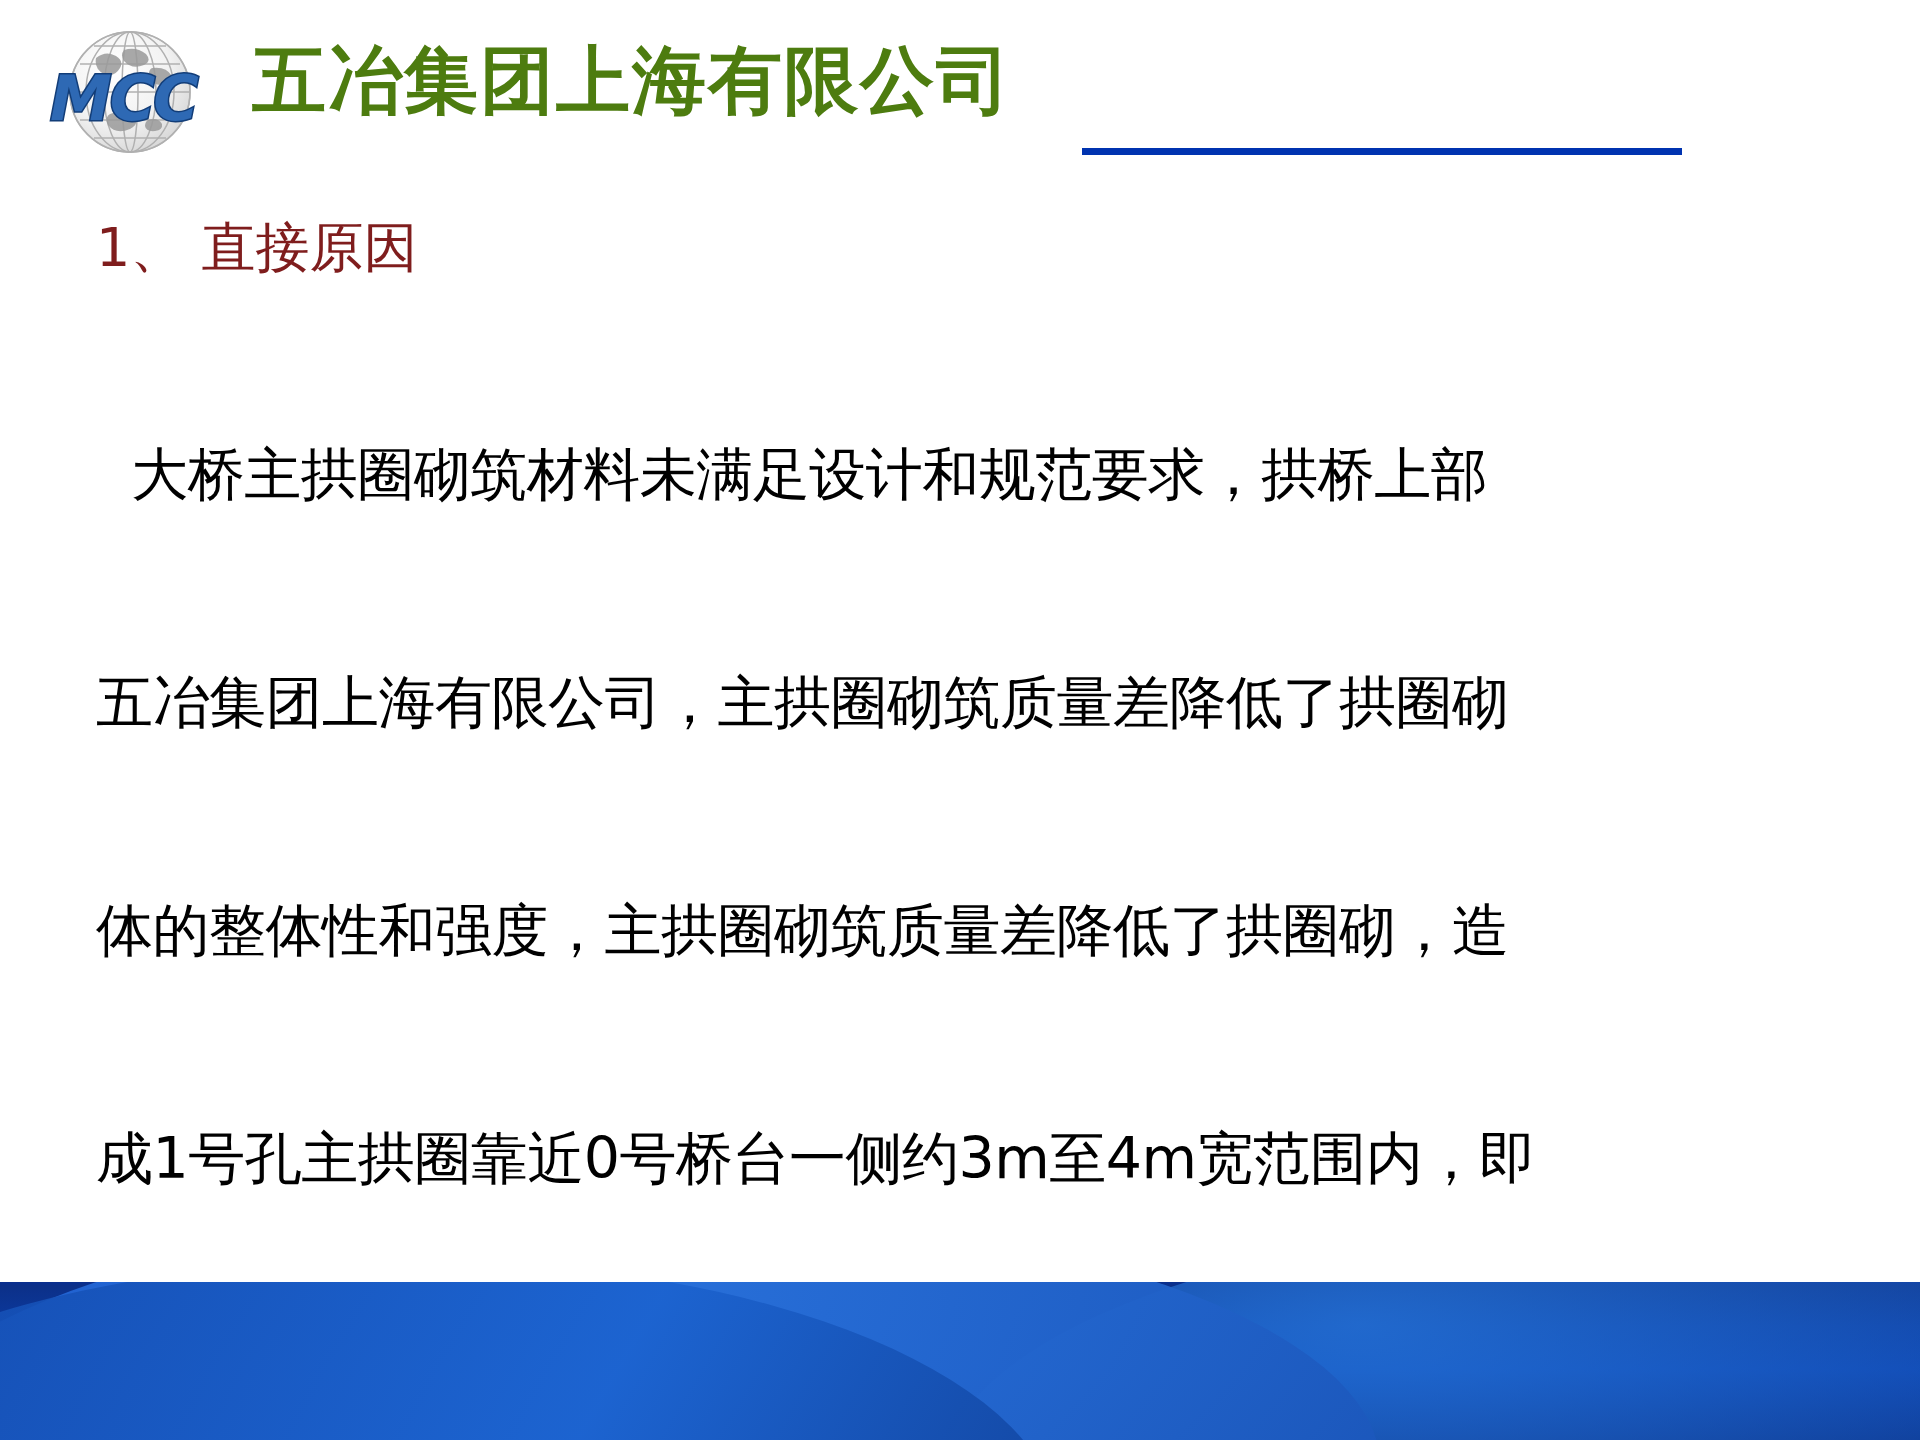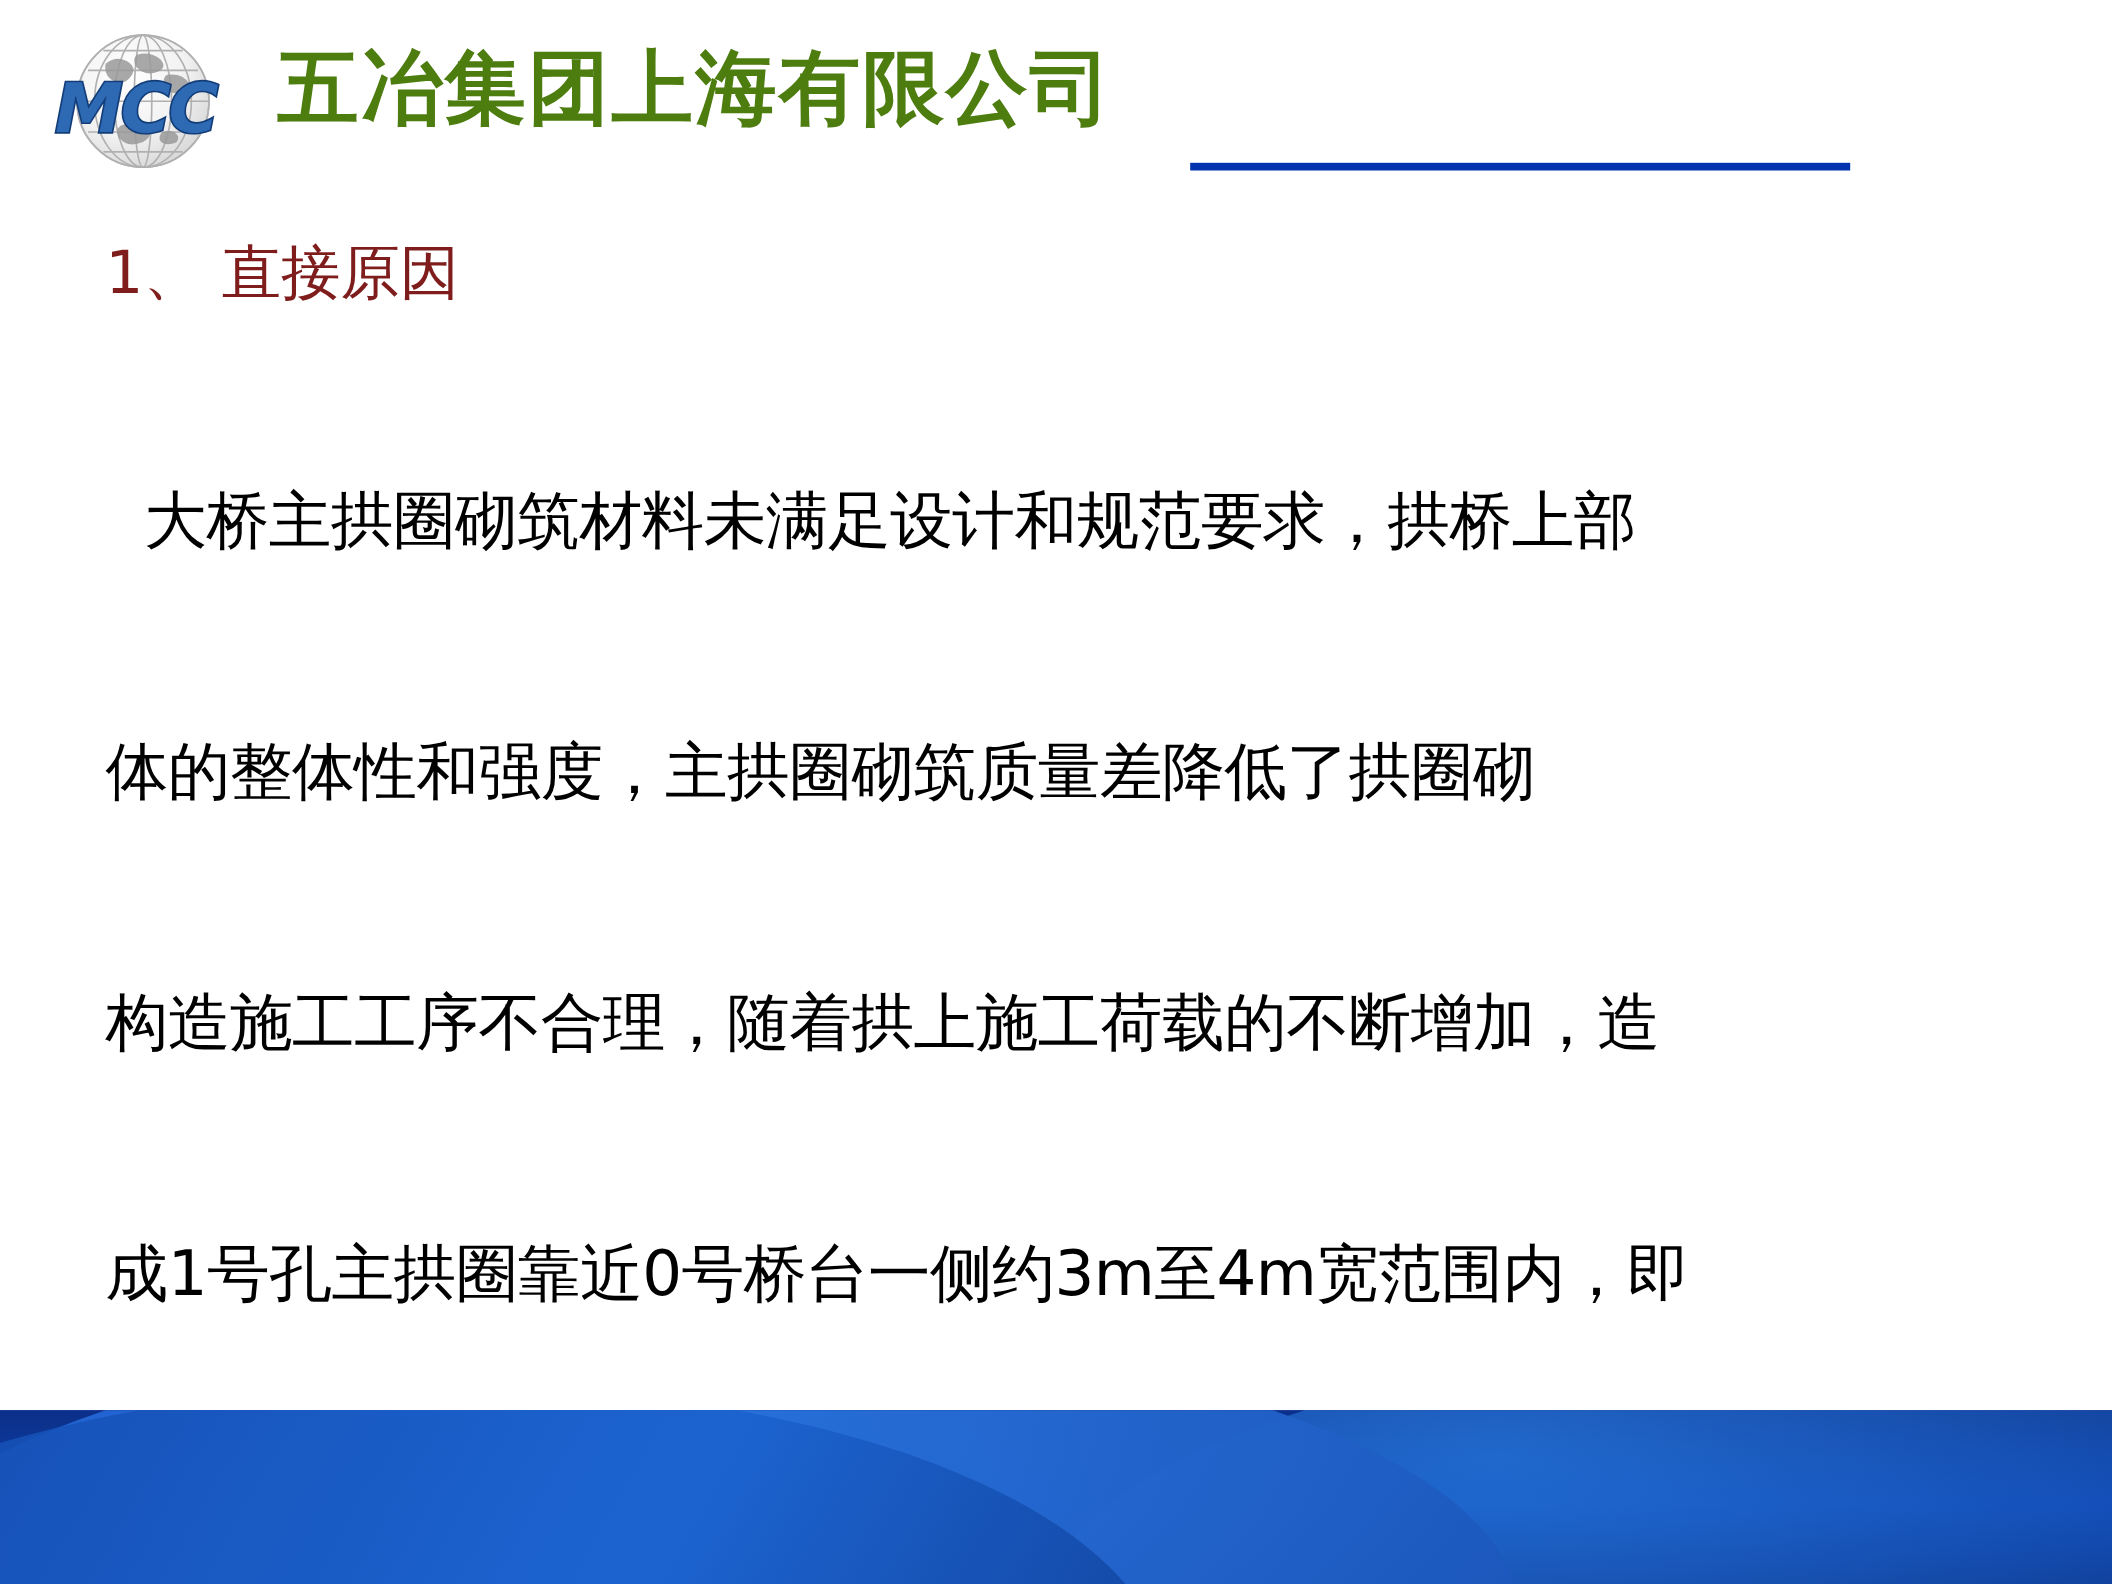--- a/index.html
+++ b/index.html
@@ -228,22 +228,22 @@
     <div class="company-name">五冶集团上海有限公司</div>
     <div class="header-rule"></div>
   </div>
 
   <div class="content">
 
     <div class="section-heading">1、 直接原因</div>
 
     <div class="para">
       <span class="pline">  大桥主拱圈砌筑材料未满足设计和规范要求，拱桥上部</span>
-      <span class="pline">体的整体性和强度，主拱圈砌筑质量差降低了拱圈砌</span>
-      <span class="pline">构造施工工序不合理，随着拱上施工荷载的不断增加，造</span>
+      <span class="pline">五冶集团上海有限公司，主拱圈砌筑质量差降低了拱圈砌</span>
+      <span class="pline">体的整体性和强度，主拱圈砌筑质量差降低了拱圈砌，造</span>
       <span class="pline">成1号孔主拱圈靠近0号桥台一侧约3m至4m宽范围内，即</span>
       <span class="pline">2号腹拱下的拱脚区段砌体强度达到破坏极限而坍塌，受</span>
       
     </div>
 
   </div>
 
   <div class="footer">
     <div class="footer-hairline"></div>
     <div class="footer-swoosh-3"></div>

